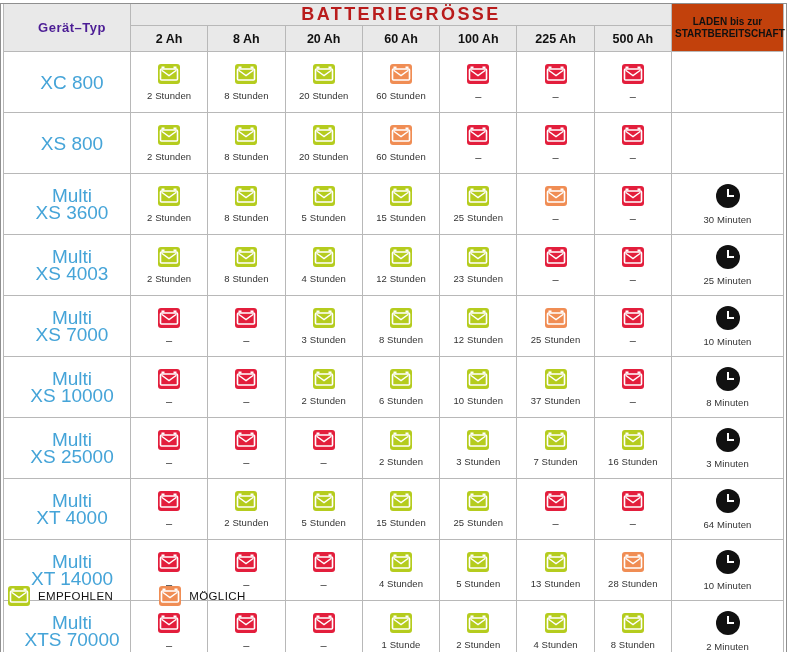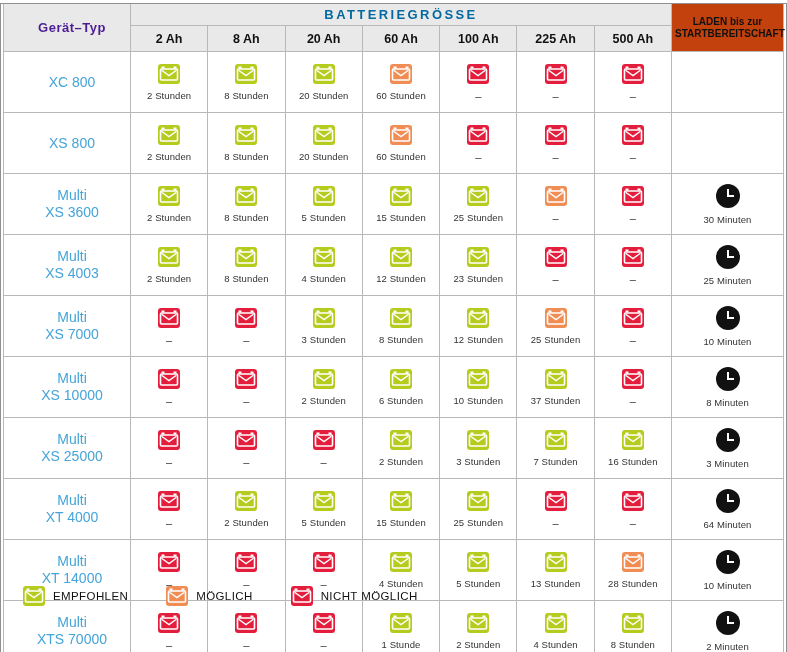--- a/index.html
+++ b/index.html
@@ -38,24 +38,24 @@
     font-size: 13px;
     font-weight: bold;
     color: #4c1d95;
     letter-spacing: 0.5px;
     text-align: left;
     padding-left: 10px !important;
     height: 46px;
   }
   .hdr-batt-title {
     background: #e9e9e9;
-    font-size: 13px;
+    font-size: 18px;
     font-weight: bold;
     letter-spacing: 2.4px;
-    color: #0369a1;
+    color: #b91c1c;
     height: 21px;
   }
   .hdr-charge {
     width: 105px;
     background: #c2410c;
     font-size: 10px;
     font-weight: bold;
     color: #111;
     line-height: 12px;
     height: 46px;
@@ -67,21 +67,21 @@
     font-weight: bold;
     color: #111;
     height: 25px;
     margin-left: 46px;
   }
   
   .device-cell {
     text-align: left;
     padding: 4px 0 4px 10px !important;
     color: #45a4d8;
-    font-size: 14px;
+    font-size: 19px;
     line-height: 17px;
     background: #ffffff;
     height: 52px;
   }
   .device-cell .l1 { display: block; }
   .device-cell .l2 { display: block; }
   
   .cell {
     height: 52px;
     background: #ffffff;
@@ -130,25 +130,25 @@
     left: 11px;
     top: 11px;
     width: 7px;
     height: 2px;
     background: #fff;
   }
   .empty-cell { background: #ffffff; height: 52px; }
   
   .legend {
     position: absolute;
-    left: 23px;
+    left: 8px;
     top: 583px;
     display: flex;
     align-items: center;
-    gap: 0;
+    gap: 8px;
   }
   .legend-item {
     display: flex;
     align-items: center;
     margin-right: 38px;
   }
   .legend-item .lg-txt {
     font-size: 11.5px;
     color: #111;
     margin-left: 8px;
@@ -695,26 +695,15 @@
         <span class="icon" style="background: rgb(240, 141, 84);">
           <svg width="22" height="20" viewBox="0 0 22 20">
             <rect x="3.5" y="2.5" width="3" height="2" fill="#fff"></rect>
             <rect x="15.5" y="2.5" width="3" height="2" fill="#fff"></rect>
             <rect x="2.5" y="5" width="17" height="11" rx="1" fill="none" stroke="#fff" stroke-width="1.6"></rect>
             <path d="M3.6 6.2 L11 11.6 L18.4 6.2" fill="none" stroke="#fff" stroke-width="1.4"></path>
           </svg>
         </span>
         <span class="lg-txt">MÖGLICH</span>
       </div>
-      <div class="legend-item">
-        <span class="icon" style="background: rgb(227, 30, 60);">
-          <svg width="22" height="20" viewBox="0 0 22 20">
-            <rect x="3.5" y="2.5" width="3" height="2" fill="#fff"></rect>
-            <rect x="15.5" y="2.5" width="3" height="2" fill="#fff"></rect>
-            <rect x="2.5" y="5" width="17" height="11" rx="1" fill="none" stroke="#fff" stroke-width="1.6"></rect>
-            <path d="M3.6 6.2 L11 11.6 L18.4 6.2" fill="none" stroke="#fff" stroke-width="1.4"></path>
-          </svg>
-        </span>
-        <span class="lg-txt">NICHT MÖGLICH</span>
-      </div>
     </div>
   <div class="outer-border"></div>
 </div>
 
 </body></html>

